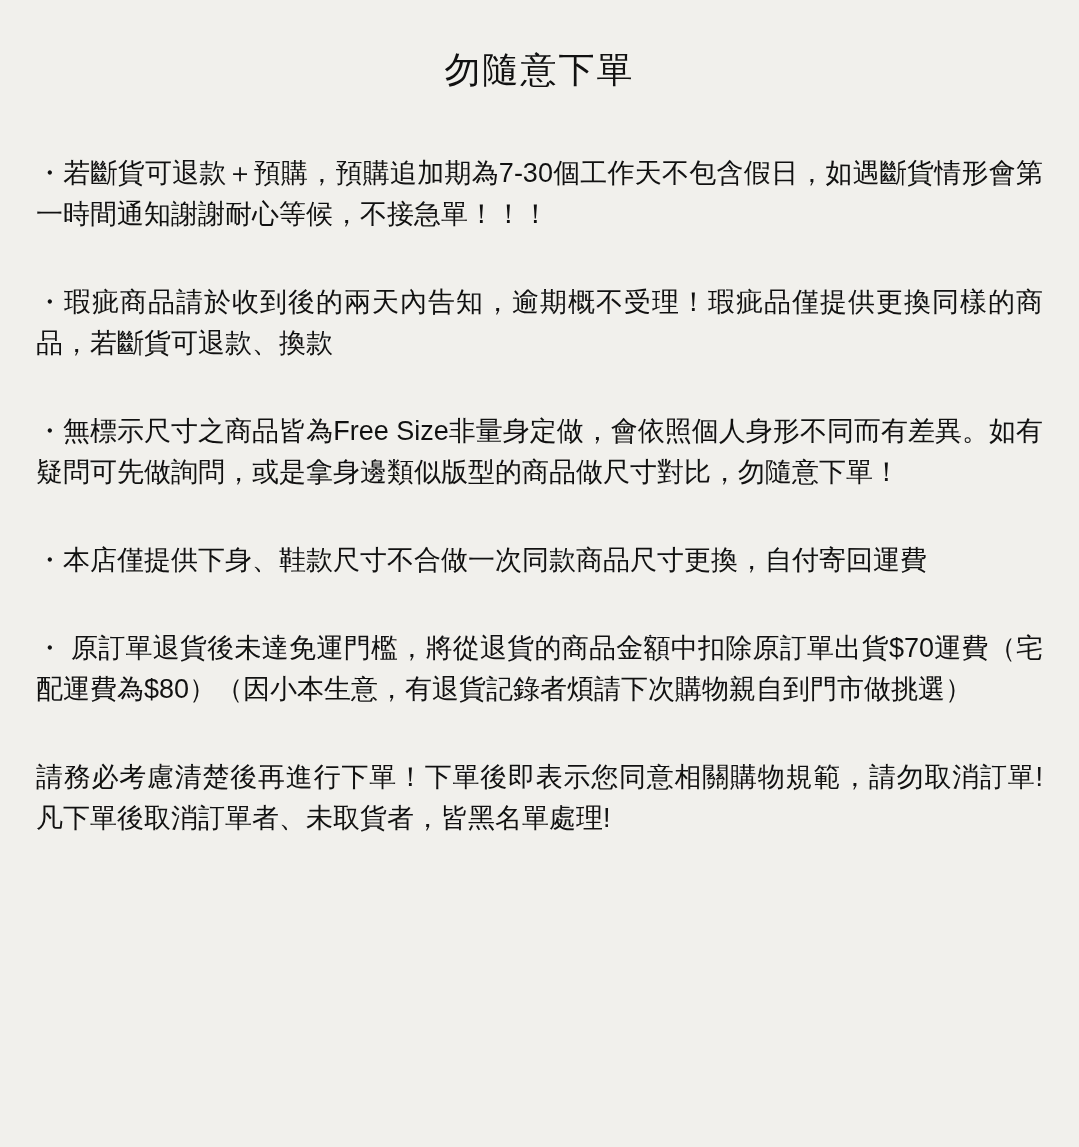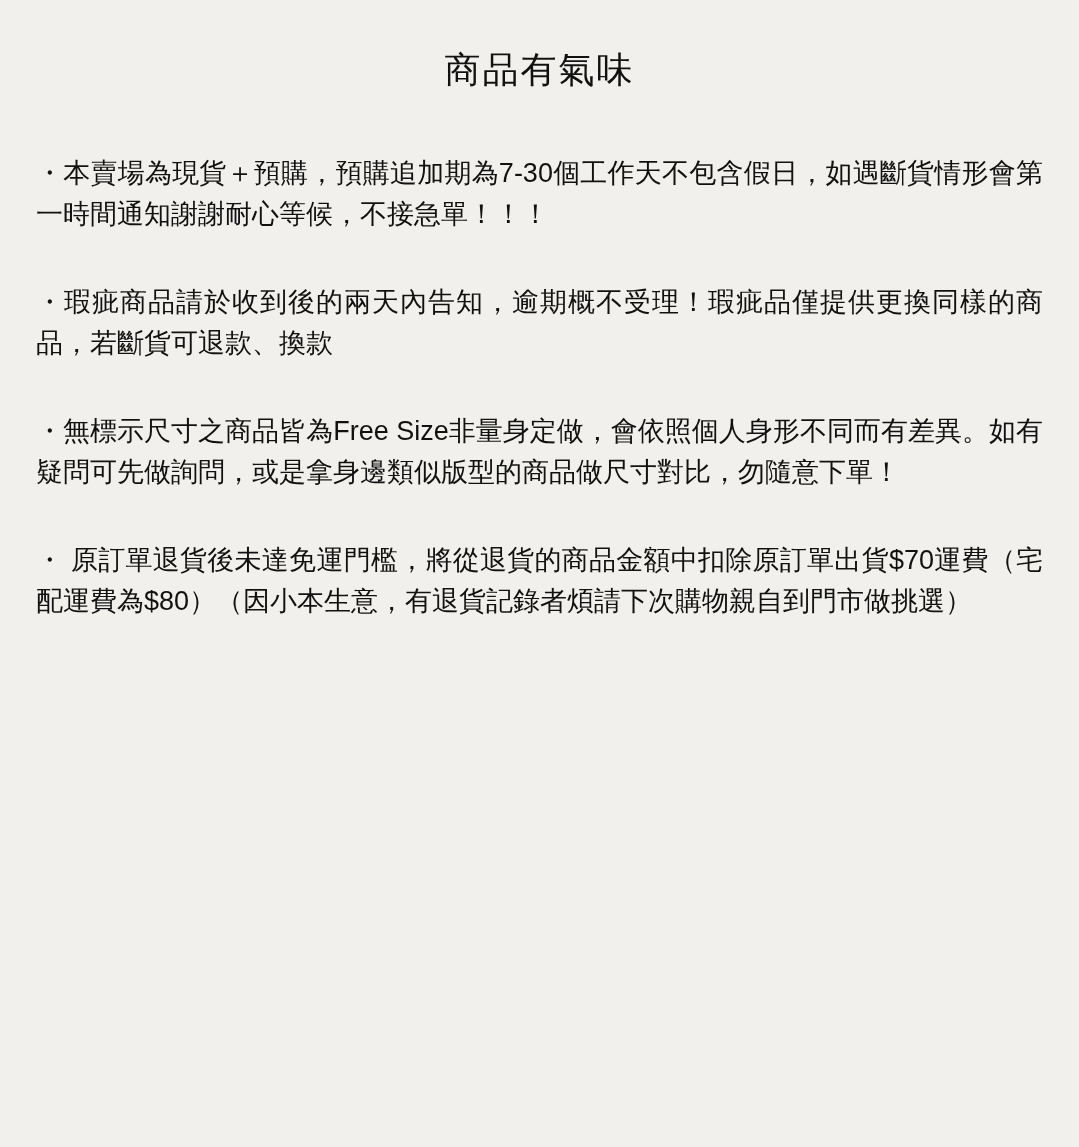--- a/index.html
+++ b/index.html
@@ -37,19 +37,21 @@
     word-break: break-word;
   }
   .para:last-child {
     margin-bottom: 0;
   }
 </style>
 </head>
 <body>
 
 <div class="page">
-  <h1 class="title">商品有氣味</h1>
+  <h1 class="title">勿隨意下單</h1>
 
-  <p class="para">・本賣場為現貨＋預購，預購追加期為7-30個工作天不包含假日，如遇斷貨情形會第一時間通知謝謝耐心等候，不接急單！！！</p>
+  <p class="para">・若斷貨可退款＋預購，預購追加期為7-30個工作天不包含假日，如遇斷貨情形會第一時間通知謝謝耐心等候，不接急單！！！</p>
   <p class="para">・瑕疵商品請於收到後的兩天內告知，逾期概不受理！瑕疵品僅提供更換同樣的商品，若斷貨可退款、換款</p>
   <p class="para">・無標示尺寸之商品皆為Free Size非量身定做，會依照個人身形不同而有差異。如有疑問可先做詢問，或是拿身邊類似版型的商品做尺寸對比，勿隨意下單！</p>
+  <p class="para">・本店僅提供下身、鞋款尺寸不合做一次同款商品尺寸更換，自付寄回運費</p>
   <p class="para">・ 原訂單退貨後未達免運門檻，將從退貨的商品金額中扣除原訂單出貨$70運費（宅配運費為$80）（因小本生意，有退貨記錄者煩請下次購物親自到門市做挑選）</p>
+  <p class="para">請務必考慮清楚後再進行下單！下單後即表示您同意相關購物規範，請勿取消訂單! 凡下單後取消訂單者、未取貨者，皆黑名單處理!</p>
 </div>
 
 </body></html>

